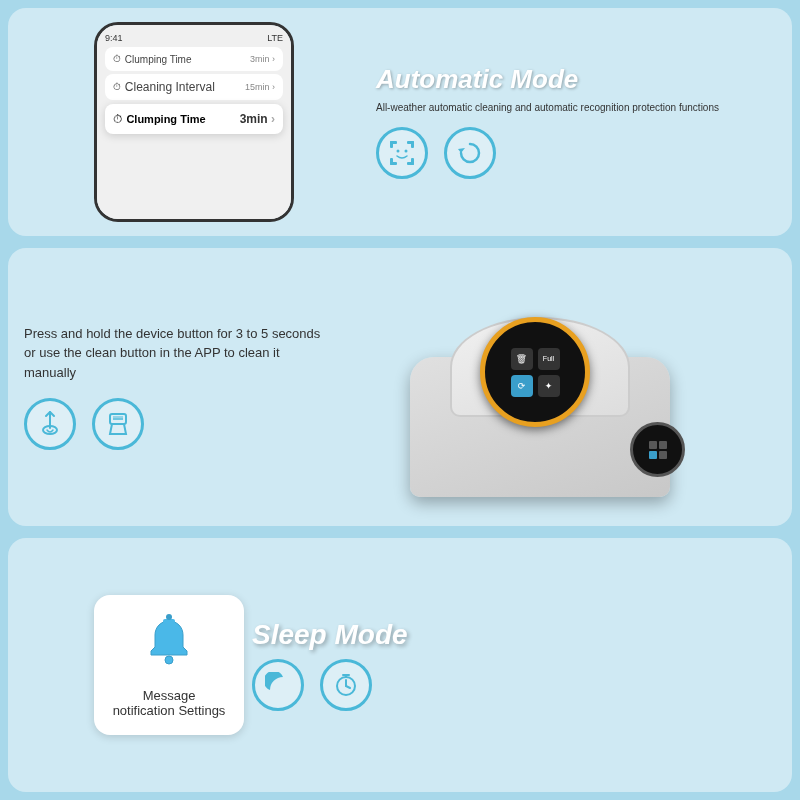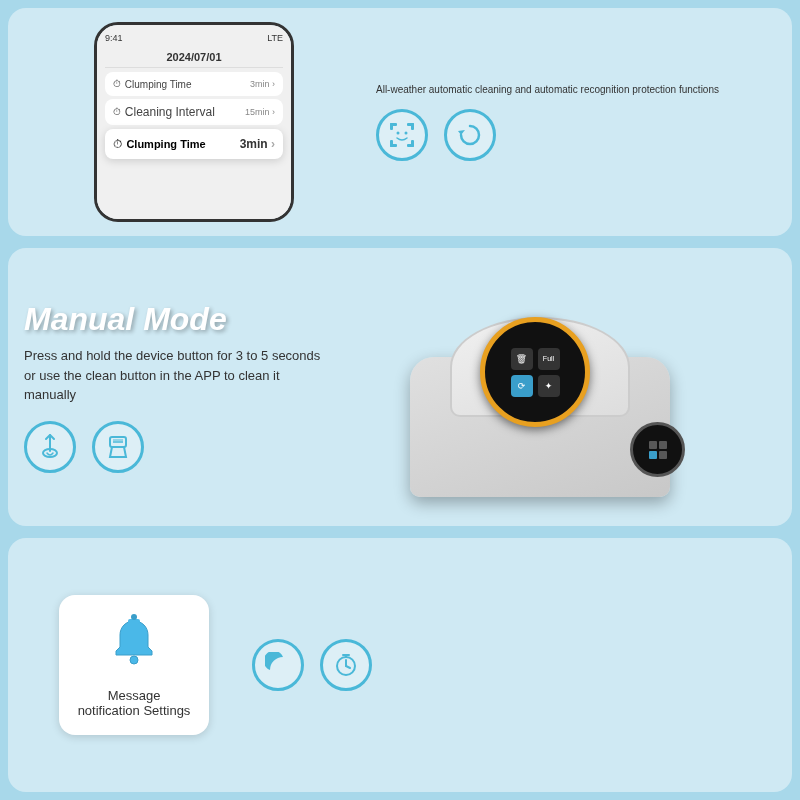--- a/index.html
+++ b/index.html
@@ -199,21 +199,21 @@
     
     .sleep-content {
       display: flex;
       height: 100%;
     }
     .sleep-left {
       width: 220px;
       flex-shrink: 0;
       display: flex;
       flex-direction: column;
-      align-items: center;
+      align-items: flex-end;
       justify-content: center;
       gap: 12px;
     }
     .sleep-right {
       flex: 1;
       display: flex;
       flex-direction: column;
       justify-content: center;
       padding-left: 8px;
     }
@@ -270,21 +270,20 @@
 
 <div class="section-card section-auto">
   <div class="auto-content">
     <div class="auto-left">
       <div class="phone-mockup">
         <div class="phone-screen">
           <div class="phone-topbar">
             <span>9:41</span>
             <span>LTE</span>
           </div>
-          <div class="phone-date">2024/07/01</div>
           <div class="phone-row">
             <div class="phone-row-label">
               <span style="font-size:10px;">⏱</span>
               <span style="font-size:10px;">Clumping Time</span>
             </div>
             <span class="phone-row-value">3min ›</span>
           </div>
           <div class="phone-row">
             <div class="phone-row-label">
               <span style="font-size:10px;">⏱</span>
@@ -299,20 +298,21 @@
             </div>
             <span style="font-size:12px; font-weight:bold; color:#333;">
               <span>3min</span>
               <span style="color:#aaa;"> ›</span>
             </span>
           </div>
         </div>
       </div>
     </div>
     <div class="auto-right">
+      <div class="auto-title italic-title">Automatic Mode</div>
       <div class="auto-desc">All-weather automatic cleaning and automatic recognition protection functions</div>
       <div class="auto-icons">
         <div class="icon-circle">
           <svg width="28" height="28" viewBox="0 0 28 28" fill="none">
             <rect x="2" y="2" width="7" height="3" rx="1" fill="#4ab8d8"></rect>
             <rect x="2" y="2" width="3" height="7" rx="1" fill="#4ab8d8"></rect>
             <rect x="19" y="2" width="7" height="3" rx="1" fill="#4ab8d8"></rect>
             <rect x="23" y="2" width="3" height="7" rx="1" fill="#4ab8d8"></rect>
             <rect x="2" y="23" width="7" height="3" rx="1" fill="#4ab8d8"></rect>
             <rect x="2" y="19" width="3" height="7" rx="1" fill="#4ab8d8"></rect>
@@ -330,21 +330,20 @@
           </svg>
         </div>
       </div>
     </div>
   </div>
 </div>
 
 <div class="section-card section-manual">
   <div class="manual-content">
     <div class="manual-left">
-      <div class="manual-title italic-title">Manual Mode</div>
       <div class="manual-desc">Press and hold the device button for 3 to 5 seconds or use the clean button in the APP to clean it manually</div>
       <div class="manual-icons">
         <div class="icon-circle">
           <svg width="28" height="28" viewBox="0 0 28 28" fill="none">
             <path d="M14 2 L14 18" stroke="#4ab8d8" stroke-width="2" stroke-linecap="round"></path>
             <path d="M10 6 L14 2 L18 6" stroke="#4ab8d8" stroke-width="2" fill="none" stroke-linecap="round" stroke-linejoin="round"></path>
             <ellipse cx="14" cy="20" rx="7" ry="4" stroke="#4ab8d8" stroke-width="2" fill="none"></ellipse>
             <path d="M11 20 Q14 24 17 20" stroke="#4ab8d8" stroke-width="1.5" fill="none" stroke-linecap="round"></path>
           </svg>
         </div>
@@ -400,20 +399,21 @@
             <path d="M28 8 C20 8 14 14 14 22 L14 34 L10 38 L10 42 L46 42 L46 38 L42 34 L42 22 C42 14 36 8 28 8Z" fill="#4ab8e8" stroke="#3a9eca" stroke-width="1"></path>
             <circle cx="28" cy="47" r="4" fill="#4ab8e8" stroke="#3a9eca" stroke-width="1"></circle>
             <rect x="22" y="6" width="12" height="5" rx="2" fill="#4ab8e8"></rect>
             <circle cx="28" cy="4" r="3" fill="#3a9eca"></circle>
           </svg>
         </div>
         <div class="notif-text">Message notification Settings</div>
       </div>
     </div>
     <div class="sleep-right">
+      <div class="sleep-title italic-title">Sleep Mode</div>
       <div class="sleep-icons">
         <div class="icon-circle">
           <svg width="26" height="26" viewBox="0 0 26 26" fill="none">
             <path d="M18 5 A10 10 0 1 0 5 18 A13 13 0 0 1 18 5Z" fill="#4ab8d8"></path>
           </svg>
         </div>
         <div class="icon-circle">
           <svg width="26" height="26" viewBox="0 0 26 26" fill="none">
             <circle cx="13" cy="14" r="9" stroke="#4ab8d8" stroke-width="2" fill="none"></circle>
             <line x1="13" y1="14" x2="13" y2="8" stroke="#4ab8d8" stroke-width="2" stroke-linecap="round"></line>

